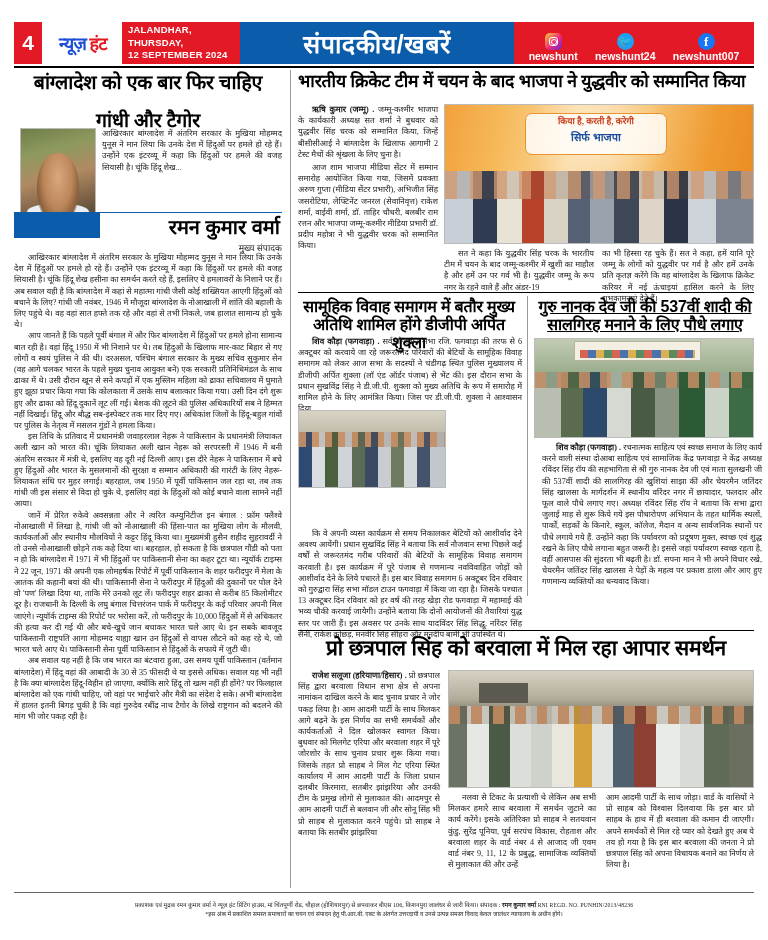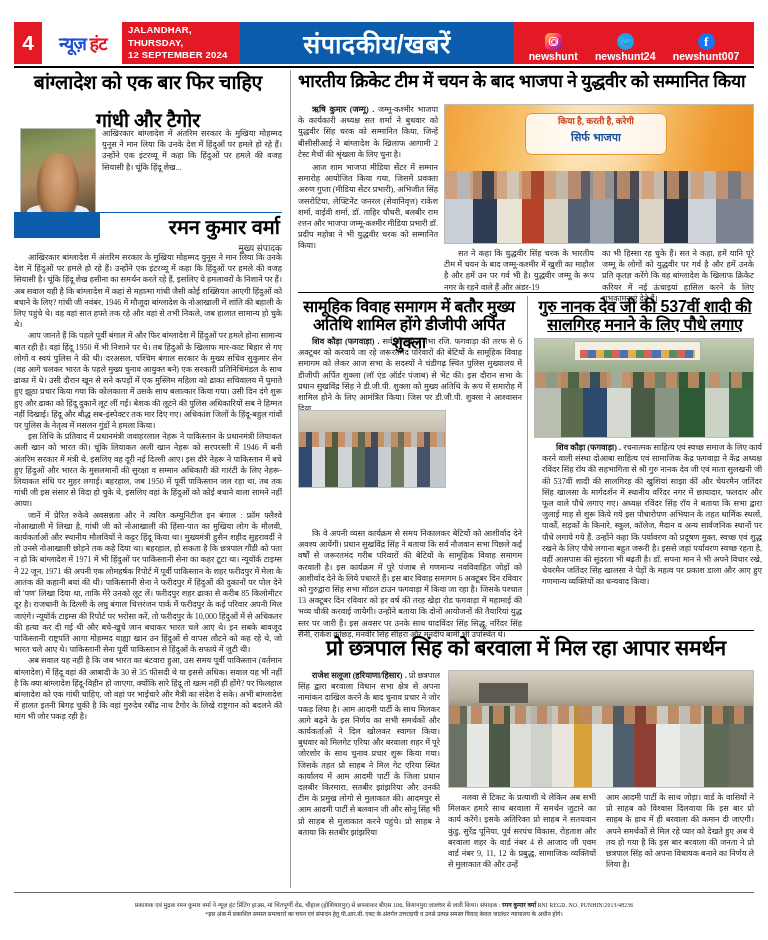--- a/index.html
+++ b/index.html
@@ -135,21 +135,21 @@
   .body-txt p { margin: 0 0 0 0; text-indent: 14px; }
 
   .byline-name {
     font-family: "Liberation Sans", sans-serif;
     font-weight: bold;
     font-size: 20px;
     text-align: right;
     color: #000;
   }
   .byline-role {
-    font-family: Liberation Sans, sans-serif;
+    font-family: Liberation Serif, serif;
     font-size: 9px;
     text-align: right;
     color: #222;
     margin-top: 1px;
   }
   .dateline {
     font-weight: bold;
     font-size: 8.2px;
   }
 

